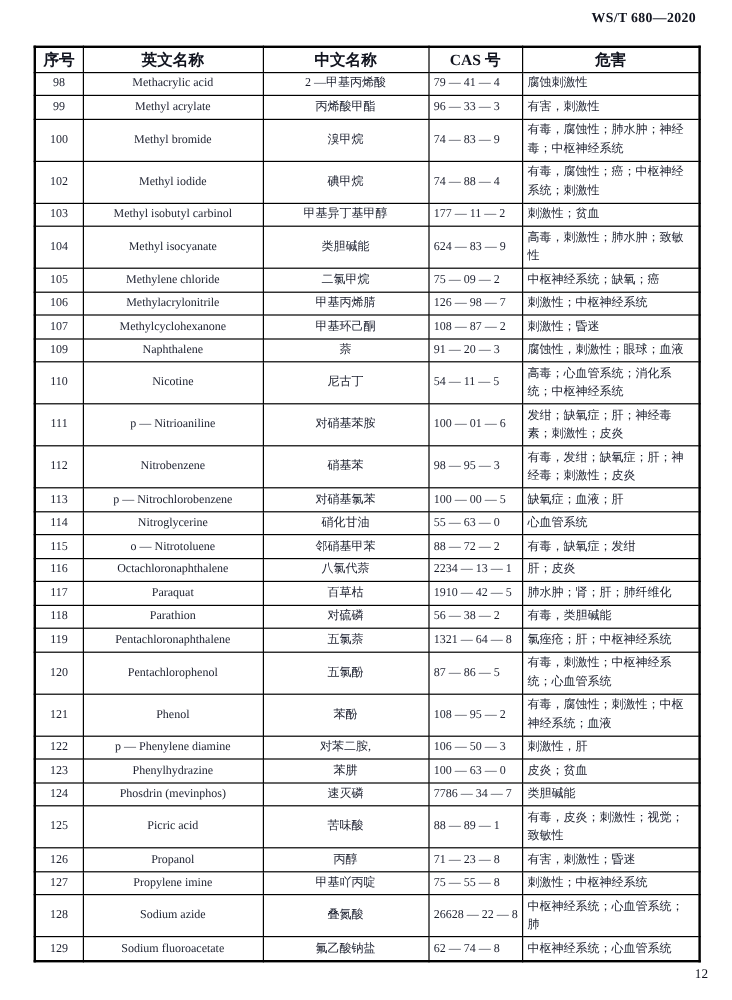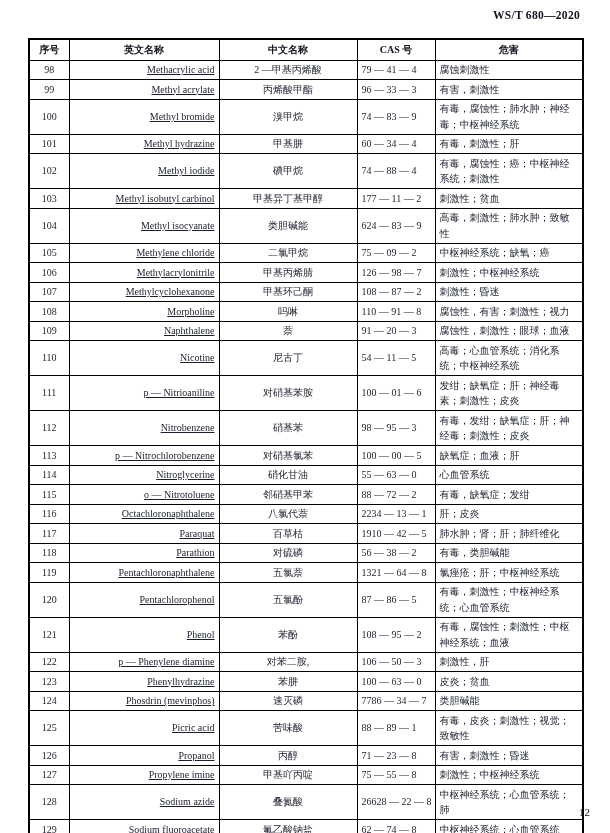--- a/index.html
+++ b/index.html
@@ -36,30 +36,30 @@
     font-size: 10px;
     line-height: 15.5px;
     vertical-align: middle;
     padding: 1.5px 4px;
     overflow: hidden;
   }
   table.main-table th {
     font-weight: bold;
     text-align: center;
     height: 21px;
-    font-size: 10px;
+    font-size: 13px;
     color: #11141f;
   }
   col.c-no   { width: 40px; }
   col.c-en   { width: 150px; }
   col.c-zh   { width: 138px; }
   col.c-cas  { width: 78px; }
   col.c-haz  { width: 148px; }
   td.cell-no  { text-align: center; height: 18px; }
-  td.cell-en  { text-align: right; padding-left: 6px; text-decoration: underline; }
+  td.cell-en  { text-align: center; padding-left: 6px; }
   td.cell-zh  { text-align: center; padding-left: 6px; }
   td.cell-cas { text-align: left; padding-left: 5px; font-size: 9.5px; white-space: nowrap; }
   td.cell-haz { text-align: left; padding-left: 5px; }
   .page-number {
     position: absolute;
     top: 806px;
     right: 20px;
     font-size: 11px;
     color: #11141f;
   }
@@ -105,27 +105,20 @@
       </tr>
 
       <tr>
         <td class="cell-no">100</td>
         <td class="cell-en">Methyl bromide</td>
         <td class="cell-zh">溴甲烷</td>
         <td class="cell-cas">74 — 83 — 9</td>
         <td class="cell-haz">有毒，腐蚀性；肺水肿；神经毒；中枢神经系统</td>
       </tr>
 
-      <tr>
-        <td class="cell-no">101</td>
-        <td class="cell-en">Methyl hydrazine</td>
-        <td class="cell-zh">甲基肼</td>
-        <td class="cell-cas">60 — 34 — 4</td>
-        <td class="cell-haz">有毒，刺激性；肝</td>
-      </tr>
 
       <tr>
         <td class="cell-no">102</td>
         <td class="cell-en">Methyl iodide</td>
         <td class="cell-zh">碘甲烷</td>
         <td class="cell-cas">74 — 88 — 4</td>
         <td class="cell-haz">有毒，腐蚀性；癌；中枢神经系统；刺激性</td>
       </tr>
 
       <tr>
@@ -161,27 +154,20 @@
       </tr>
 
       <tr>
         <td class="cell-no">107</td>
         <td class="cell-en">Methylcyclohexanone</td>
         <td class="cell-zh">甲基环己酮</td>
         <td class="cell-cas">108 — 87 — 2</td>
         <td class="cell-haz">刺激性；昏迷</td>
       </tr>
 
-      <tr>
-        <td class="cell-no">108</td>
-        <td class="cell-en">Morpholine</td>
-        <td class="cell-zh">吗啉</td>
-        <td class="cell-cas">110 — 91 — 8</td>
-        <td class="cell-haz">腐蚀性，有害；刺激性；视力</td>
-      </tr>
 
       <tr>
         <td class="cell-no">109</td>
         <td class="cell-en">Naphthalene</td>
         <td class="cell-zh">萘</td>
         <td class="cell-cas">91 — 20 — 3</td>
         <td class="cell-haz">腐蚀性，刺激性；眼球；血液</td>
       </tr>
 
       <tr>

